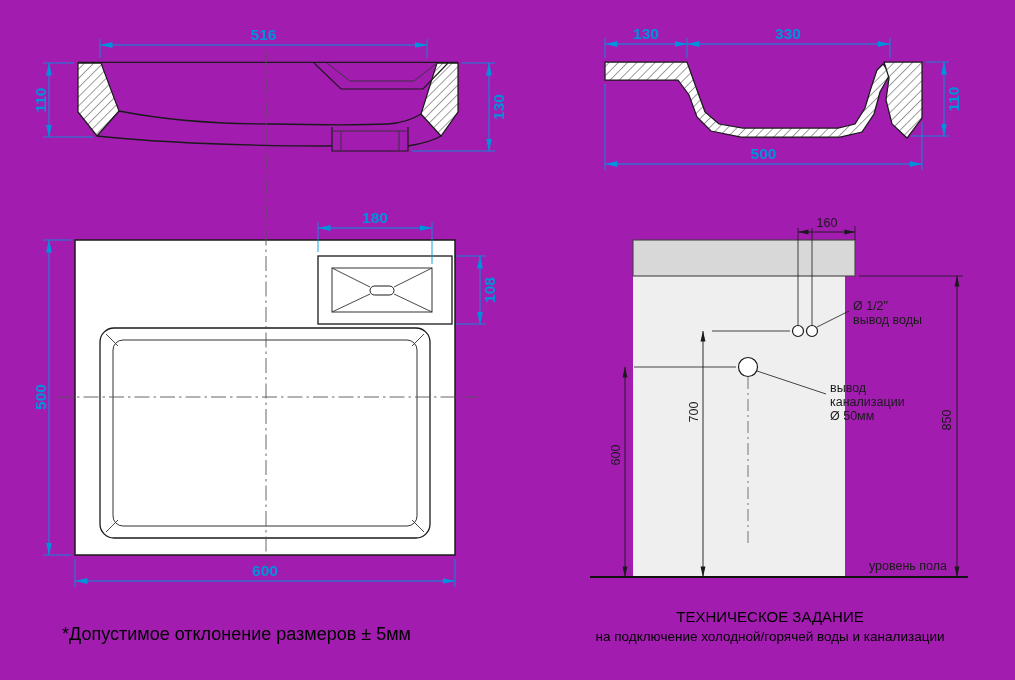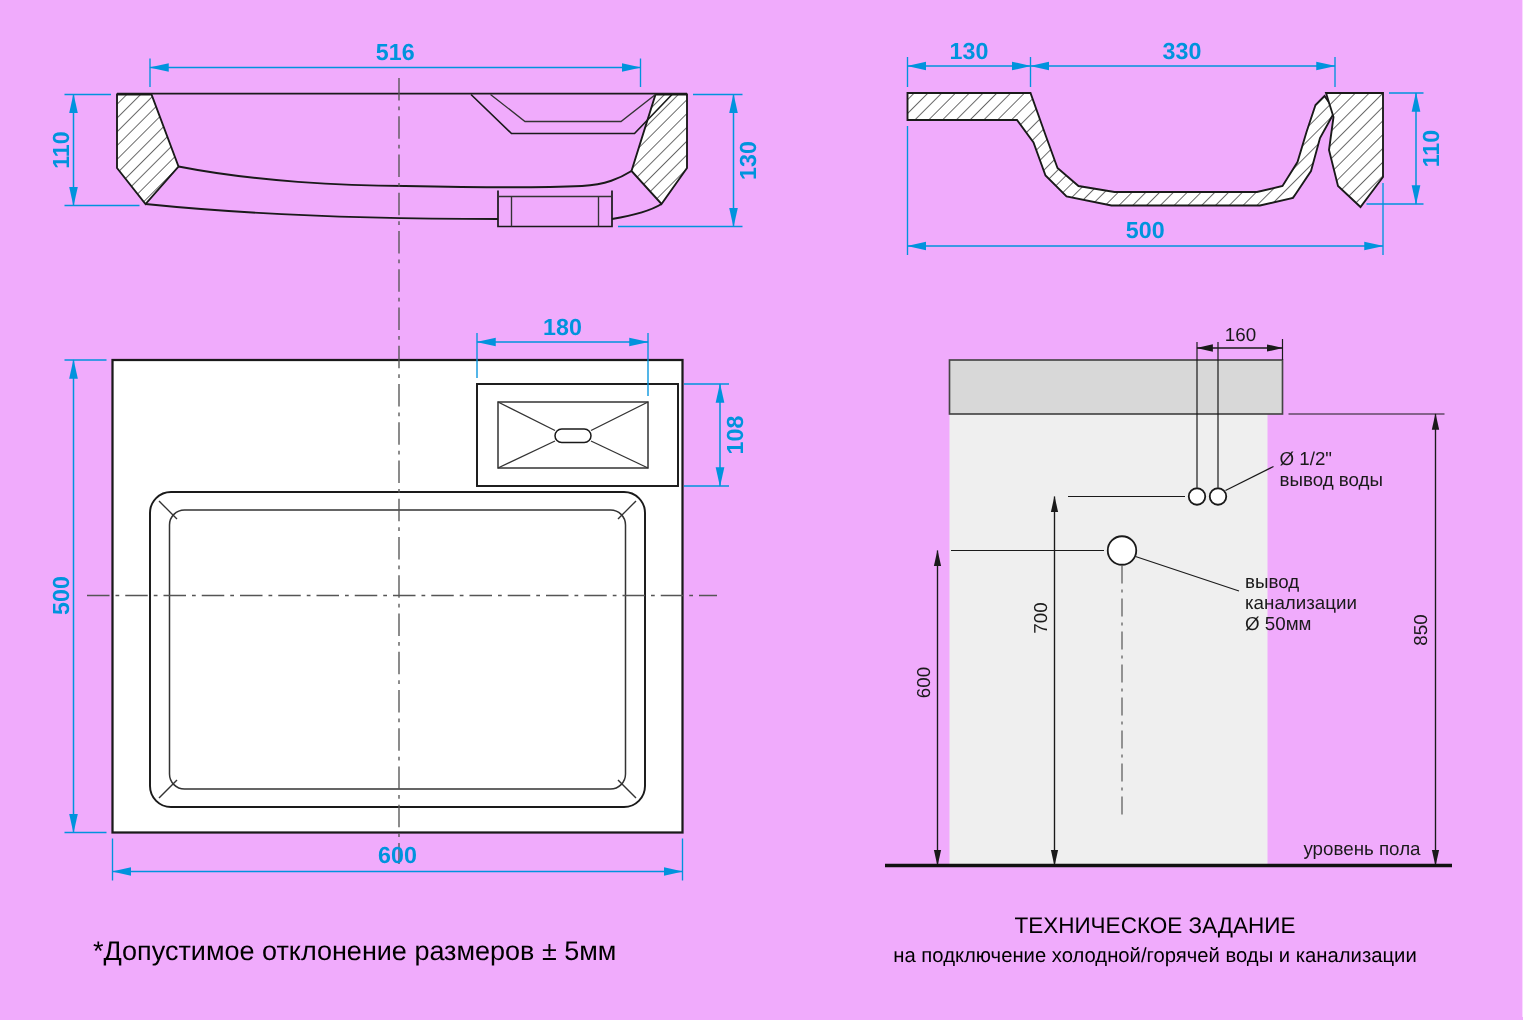--- a/index.html
+++ b/index.html
@@ -1,16 +1,16 @@
 <!DOCTYPE html>
 <html><head>
 <meta charset="utf-8">
 <style>
   html,body{margin:0;padding:0;background:#ffffff;}
-  .sheet{width:1015px;height:680px;position:relative;background:#f0abfc;font-family:"Liberation Sans",sans-serif;}
+  .sheet{width:1015px;height:680px;position:relative;background:#a21caf;font-family:"Liberation Sans",sans-serif;}
   svg{display:block;}
   text{font-family:"Liberation Sans",sans-serif;}
   .ln{stroke:#1a1a1a;fill:none;stroke-width:1.3;}
   .ln-thin{stroke:#333;fill:none;stroke-width:0.9;}
   .lnc{fill:#ffffff;stroke:#1a1a1a;stroke-width:1.2;}
   .hatch{fill:url(#hat);stroke:#1a1a1a;stroke-width:1.25;}
   .cl{stroke:#555;stroke-width:0.9;fill:none;stroke-dasharray:15 4 2.5 4;}
   .dl{stroke:#0093dd;stroke-width:1;fill:none;}
   .xl{stroke:#0093dd;stroke-width:0.9;fill:none;}
   .dlk{stroke:#1a1a1a;stroke-width:0.9;fill:none;}

